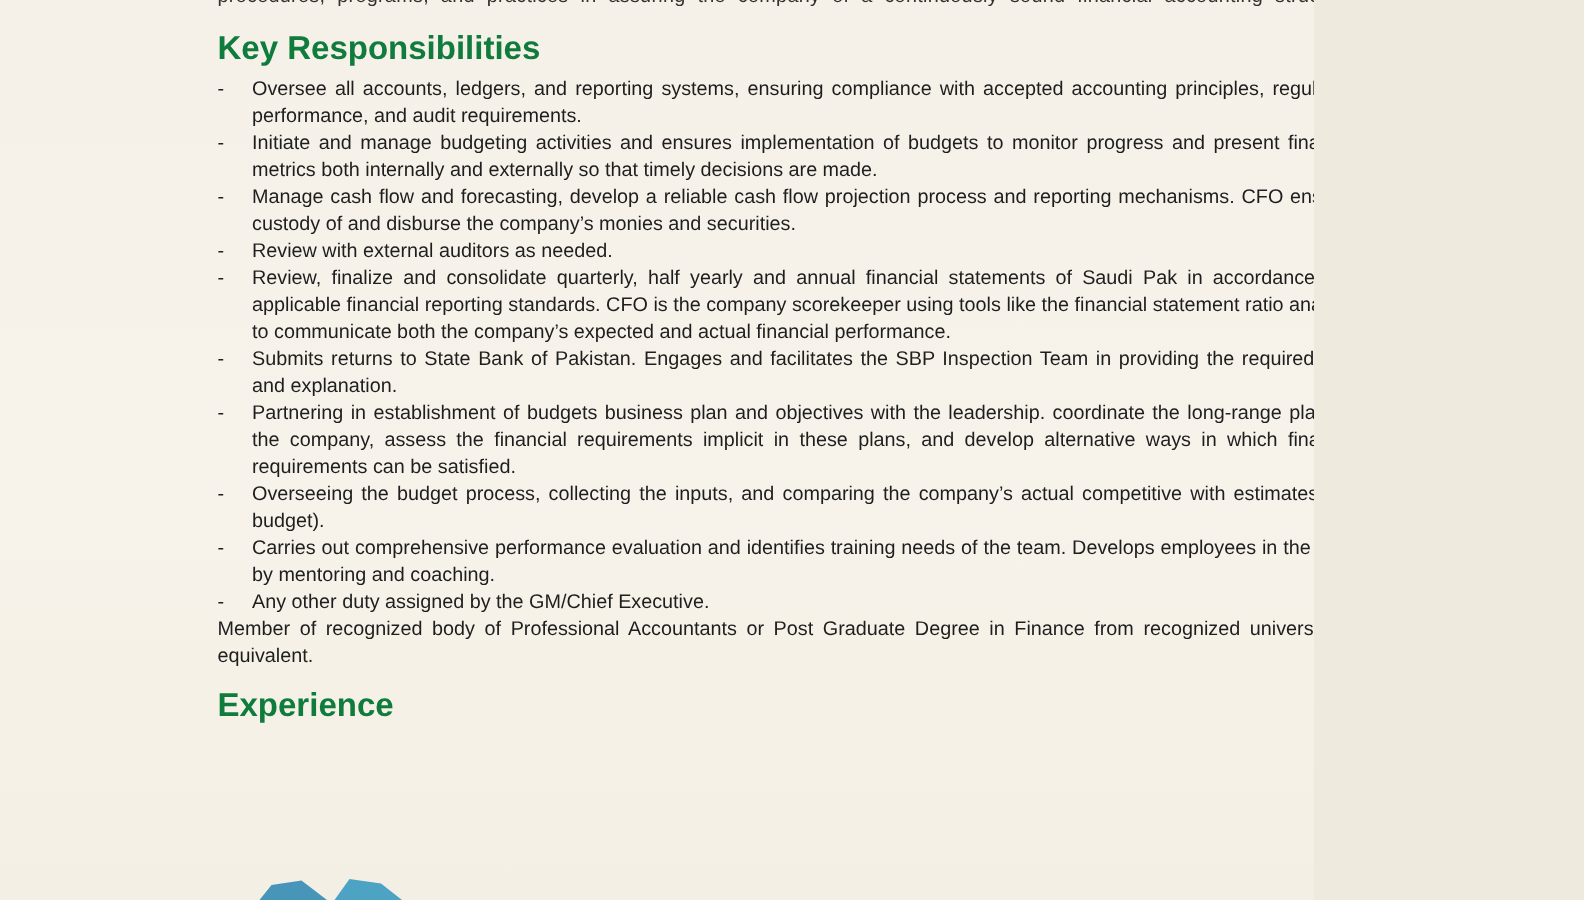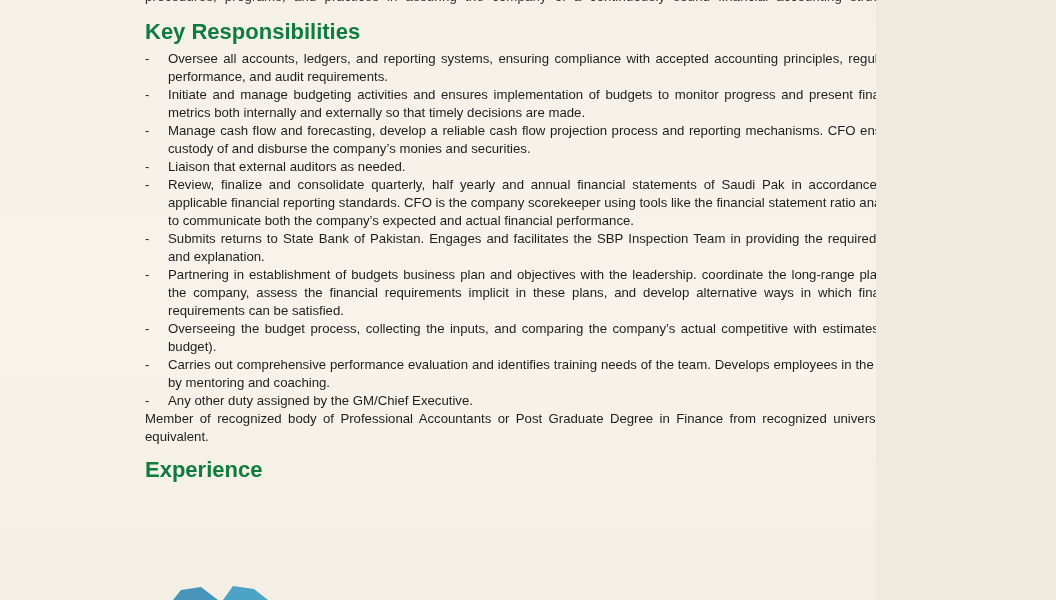--- a/index.html
+++ b/index.html
@@ -104,21 +104,21 @@
           <span class="btext">Initiate and manage budgeting activities and ensures implementation of budgets to monitor progress and present financial metrics both internally and externally so that timely decisions are made.</span>
         </div>
 
         <div class="bullet">
           <span class="dash">-</span>
           <span class="btext">Manage cash flow and forecasting, develop a reliable cash flow projection process and reporting mechanisms. CFO ensures custody of and disburse the company’s monies and securities.</span>
         </div>
 
         <div class="bullet">
           <span class="dash">-</span>
-          <span class="btext">Liaison that external auditors as needed.</span>
+          <span class="btext">Review with external auditors as needed.</span>
         </div>
 
         <div class="bullet">
           <span class="dash">-</span>
           <span class="btext">Review, finalize and consolidate quarterly, half yearly and annual financial statements of Saudi Pak in accordance with applicable financial reporting standards. CFO is the company scorekeeper using tools like the financial statement ratio analysis to communicate both the company’s expected and actual financial performance.</span>
         </div>
 
         <div class="bullet">
           <span class="dash">-</span>
           <span class="btext">Submits returns to State Bank of Pakistan. Engages and facilitates the SBP Inspection Team in providing the required data and explanation.</span>

